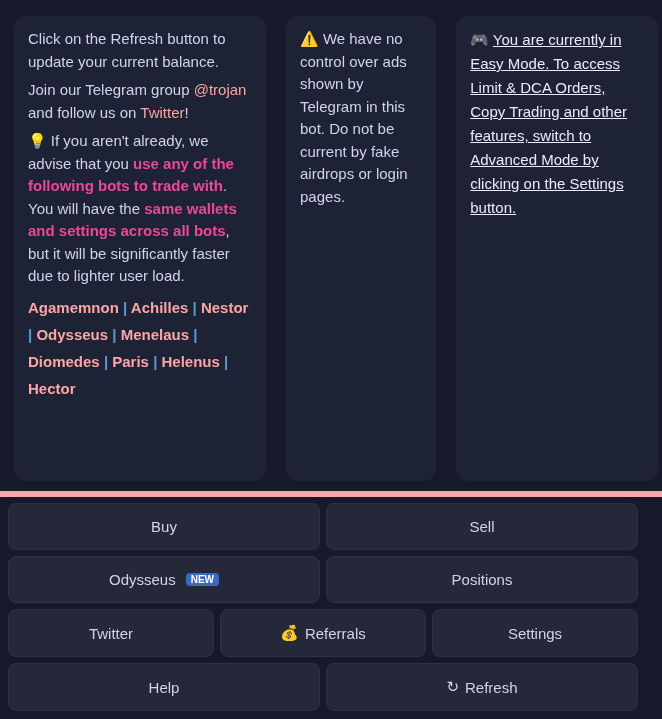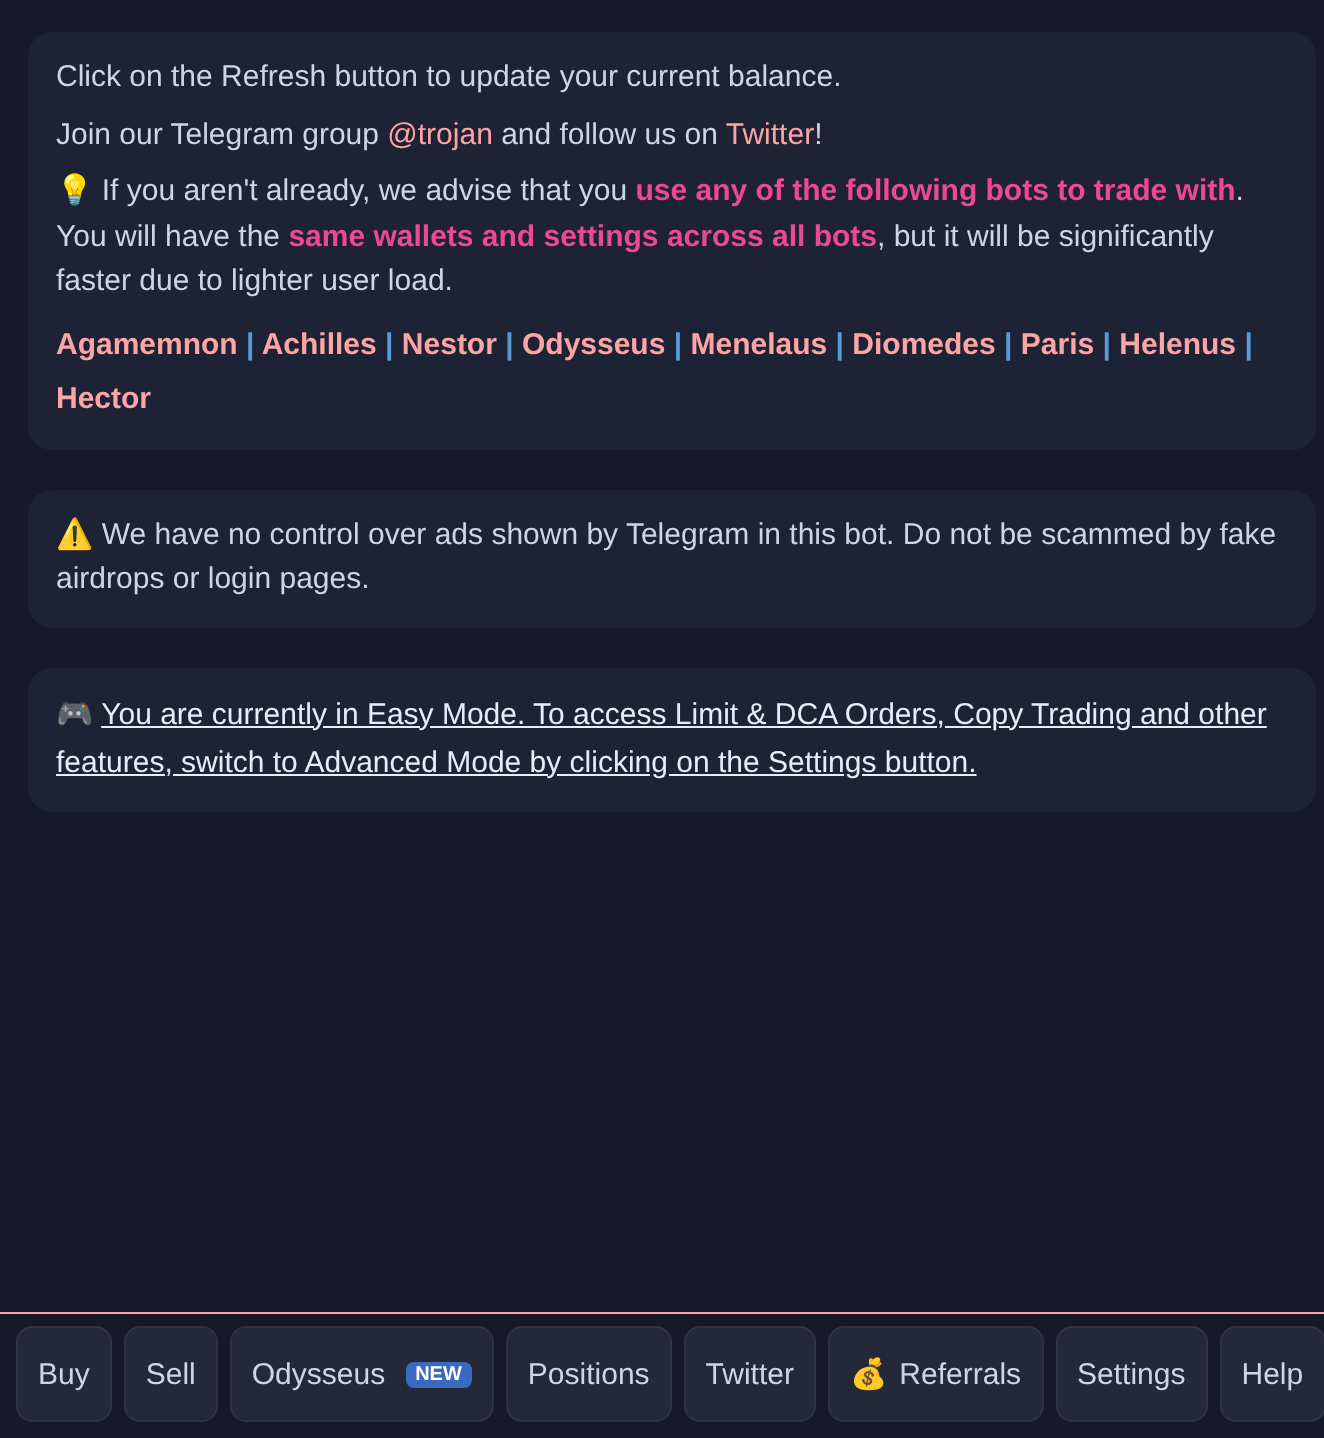--- a/index.html
+++ b/index.html
@@ -15,21 +15,21 @@
       display: flex;
       flex-direction: column;
       height: 719px;
       background: #17192a;
     }
     .message-area {
       flex: 1;
       padding: 16px 4px 10px 14px;
       overflow-y: auto;
       display: flex;
-      flex-direction: column;
+      flex-direction: row;
       gap: 20px;
     }
     .message-bubble {
       background: #1e2235;
       border-radius: 12px;
       padding: 12px 14px;
       position: relative;
       line-height: 1.5;
     }
     .message-bubble p {
@@ -70,23 +70,23 @@
     .timestamp {
       text-align: right;
       color: #6b7299;
       font-size: 13px;
       margin-top: 4px;
     }
     .buttons-area {
       background: #17192a;
       padding: 6px 24px 8px 8px;
       display: flex;
-      flex-direction: row;
+      flex-direction: column;
       gap: 6px;
-      border-top: 1px solid #fca5a5;
+      border-top: 6px solid #fca5a5;
     }
     .btn-row {
       display: flex;
       gap: 6px;
     }
     .btn {
       flex: 1;
       background: #252838;
       color: #d0d4e8;
       border: 1px solid #2e3245;
@@ -136,21 +136,21 @@
         <a class="link" href="#">Menelaus</a> <span class="separator">|</span>
         <a class="link" href="#">Diomedes</a> <span class="separator">|</span>
         <a class="link" href="#">Paris</a> <span class="separator">|</span>
         <a class="link" href="#">Helenus</a> <span class="separator">|</span>
         <a class="link" href="#">Hector</a>
       </p>
     </div>
 
     <div class="warning-msg">
       <span>⚠️</span>
-      <span>We have no control over ads shown by Telegram in this bot. Do not be scammed by fake airdrops or login pages.</span>
+      <span>We have no control over ads shown by Telegram in this bot. Do not be current by fake airdrops or login pages.</span>
     </div>
 
     <div class="easy-mode-msg">
       <span>🎮</span>
       <a class="easy-mode-link" href="#">You are currently in Easy Mode. To access Limit &amp; DCA Orders, Copy Trading and other features, switch to Advanced Mode by clicking on the Settings button.</a>
     </div>
 
   </div>
 
   <div class="buttons-area">

